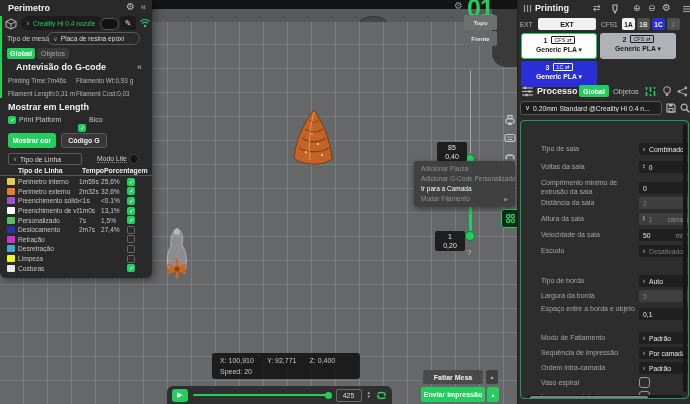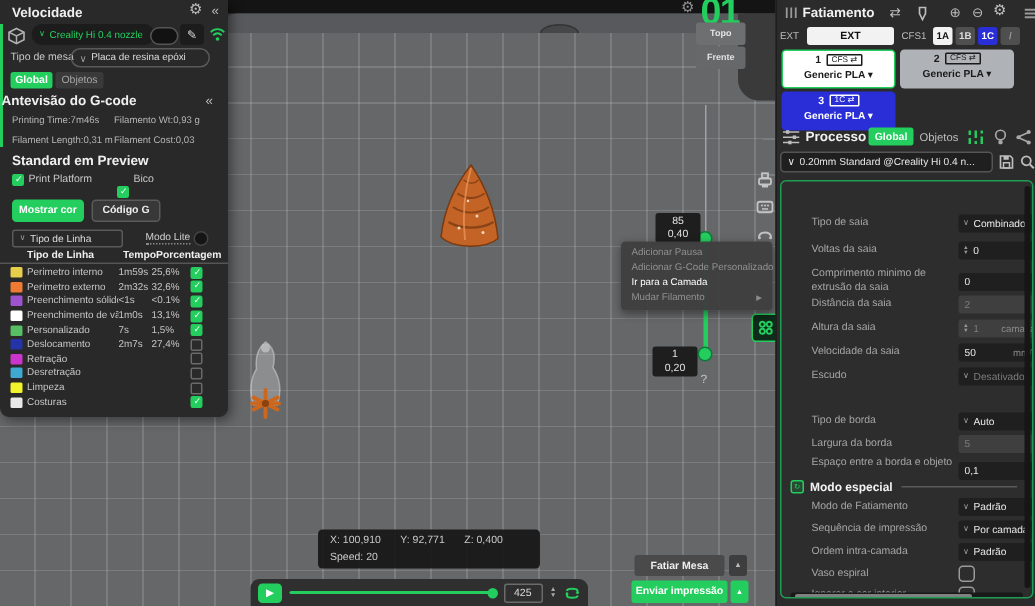--- a/index.html
+++ b/index.html
@@ -266,21 +266,21 @@
     </span>
   </div>
 
   <div id="slice-btn" class="abs">Fatiar Mesa</div>
   <div id="slice-caret" class="abs">▲</div>
   <div id="send-btn" class="abs">Enviar impressão</div>
   <div id="send-caret" class="abs">▲</div>
 </div>
 
 <div id="left-panel" class="abs">
-  <div class="abs lp-title" style="left:8px;top:3px;">Velocidade</div>
+  <div class="abs lp-title" style="left:8px;top:3px;">Perimetro</div>
   <div class="abs" style="left:126px;top:1px;font-size:10px;color:#BBB;">⚙</div>
   <div class="abs" style="left:141px;top:2px;font-size:9px;color:#BBB;">«</div>
 
   <div id="lp-green-stripe" class="abs"></div>
   <span class="abs" style="left:5px;top:18px;">
     <svg width="12" height="12" viewBox="0 0 12 12">
         <path d="M6 1 L11 3.5 L11 8.5 L6 11 L1 8.5 L1 3.5 Z" fill="none" stroke="#AFAFAF" stroke-width="1.1"></path>
         <path d="M1 3.5 L6 6 L11 3.5 M6 6 L6 11" stroke="#AFAFAF" stroke-width="1" fill="none"></path>
       </svg>
   </span>
@@ -302,28 +302,28 @@
 
   <div class="abs" style="left:7px;top:35px;">Tipo de mesa</div>
   <div id="bed-dd" class="abs">
     <span class="chev">∨</span>
     <span>Placa de resina epóxi</span>
   </div>
 
   <div class="abs tab on" style="left:7px;top:48px;width:28px;">Global</div>
   <div class="abs tab off" style="left:37px;top:48px;width:32px;">Objetos</div>
 
-  <div class="abs lp-title" style="left:1px;top:62px;">Antevisão do G-code</div>
+  <div class="abs lp-title" style="left:16px;top:62px;">Antevisão do G-code</div>
   <div class="abs" style="left:137px;top:62px;font-size:9px;color:#BBB;">«</div>
   <div class="abs stat-lab" style="left:8px;top:77px;"><span>Printing Time:</span><span>7m46s</span></div>
   <div class="abs stat-lab" style="left:76px;top:77px;"><span>Filamento Wt:</span><span>0,93 g</span></div>
   <div class="abs stat-lab" style="left:8px;top:90px;"><span>Filament Length:</span><span>0,31 m</span></div>
   <div class="abs stat-lab" style="left:76px;top:90px;"><span>Filament Cost:</span><span>0,03</span></div>
 
-  <div class="abs lp-title" style="left:8px;top:102px;">Standard em Preview</div>
+  <div class="abs lp-title" style="left:8px;top:102px;">Mostrar em Length</div>
   <div class="abs cb on" style="left:8px;top:116px;"></div>
   <div class="abs" style="left:19px;top:116px;">Print Platform</div>
   <div class="abs cb on" style="left:78px;top:116px;"></div>
   <div class="abs" style="left:89px;top:116px;">Bico</div>
 
   <div id="btn-showcolor" class="abs">Mostrar cor</div>
   <div id="btn-gcode" class="abs">Código G</div>
 
   <div id="lt-dd" class="abs">
     <span class="chev">∨</span>
@@ -414,21 +414,21 @@
 <div id="right-panel" class="abs">
   <span class="abs" style="left:5px;top:4px;">
     <svg width="9" height="9" viewBox="0 0 9 9">
         <g stroke="#9A9A9A" stroke-width="1.2">
           <line x1="1.5" y1="1" x2="1.5" y2="8"></line>
           <line x1="4.5" y1="1" x2="4.5" y2="8"></line>
           <line x1="7.5" y1="1" x2="7.5" y2="8"></line>
         </g>
       </svg>
   </span>
-  <div id="fil-title" class="abs lp-title">Fatiamento</div>
+  <div id="fil-title" class="abs lp-title">Printing</div>
   <span class="abs rp-ic" style="left:75px;top:3px;">⇄</span>
   <span class="abs" style="left:92px;top:4px;">
     <svg width="10" height="10" viewBox="0 0 10 10">
         <path d="M3 1 L7 1 L7 5 L5 9 L3 5 Z" fill="none" stroke="#BDBDBD" stroke-width="1.1"></path>
       </svg>
   </span>
   <span class="abs rp-ic" style="left:115px;top:3px;">⊕</span>
   <span class="abs rp-ic" style="left:130px;top:3px;">⊖</span>
   <span class="abs rp-ic" style="left:144px;top:2px;font-size:10px;">⚙</span>
   <span class="abs" style="left:165px;top:5px;">
@@ -605,24 +605,20 @@
           <span>5</span>
         </span>
     </div>
     <div class="srow" style="top:184px;">
       <span class="slabel">Espaço entre a borda e objeto</span>
       <span class="sctrl inp" style="top:3px;">
           <span>0,1</span>
         </span>
     </div>
 
-    <div class="sec-head" style="top:199px;">
-      <span class="sec-ic">↻</span>
-      <span class="t">Modo especial</span>
-    </div>
     <div class="srow" style="top:213px;">
       <span class="slabel">Modo de Fatiamento</span>
       <span class="sctrl dd">
           <span class="chev">∨</span>
           <span>Padrão</span>
         </span>
     </div>
     <div class="srow" style="top:228px;">
       <span class="slabel">Sequência de impressão</span>
       <span class="sctrl dd">

